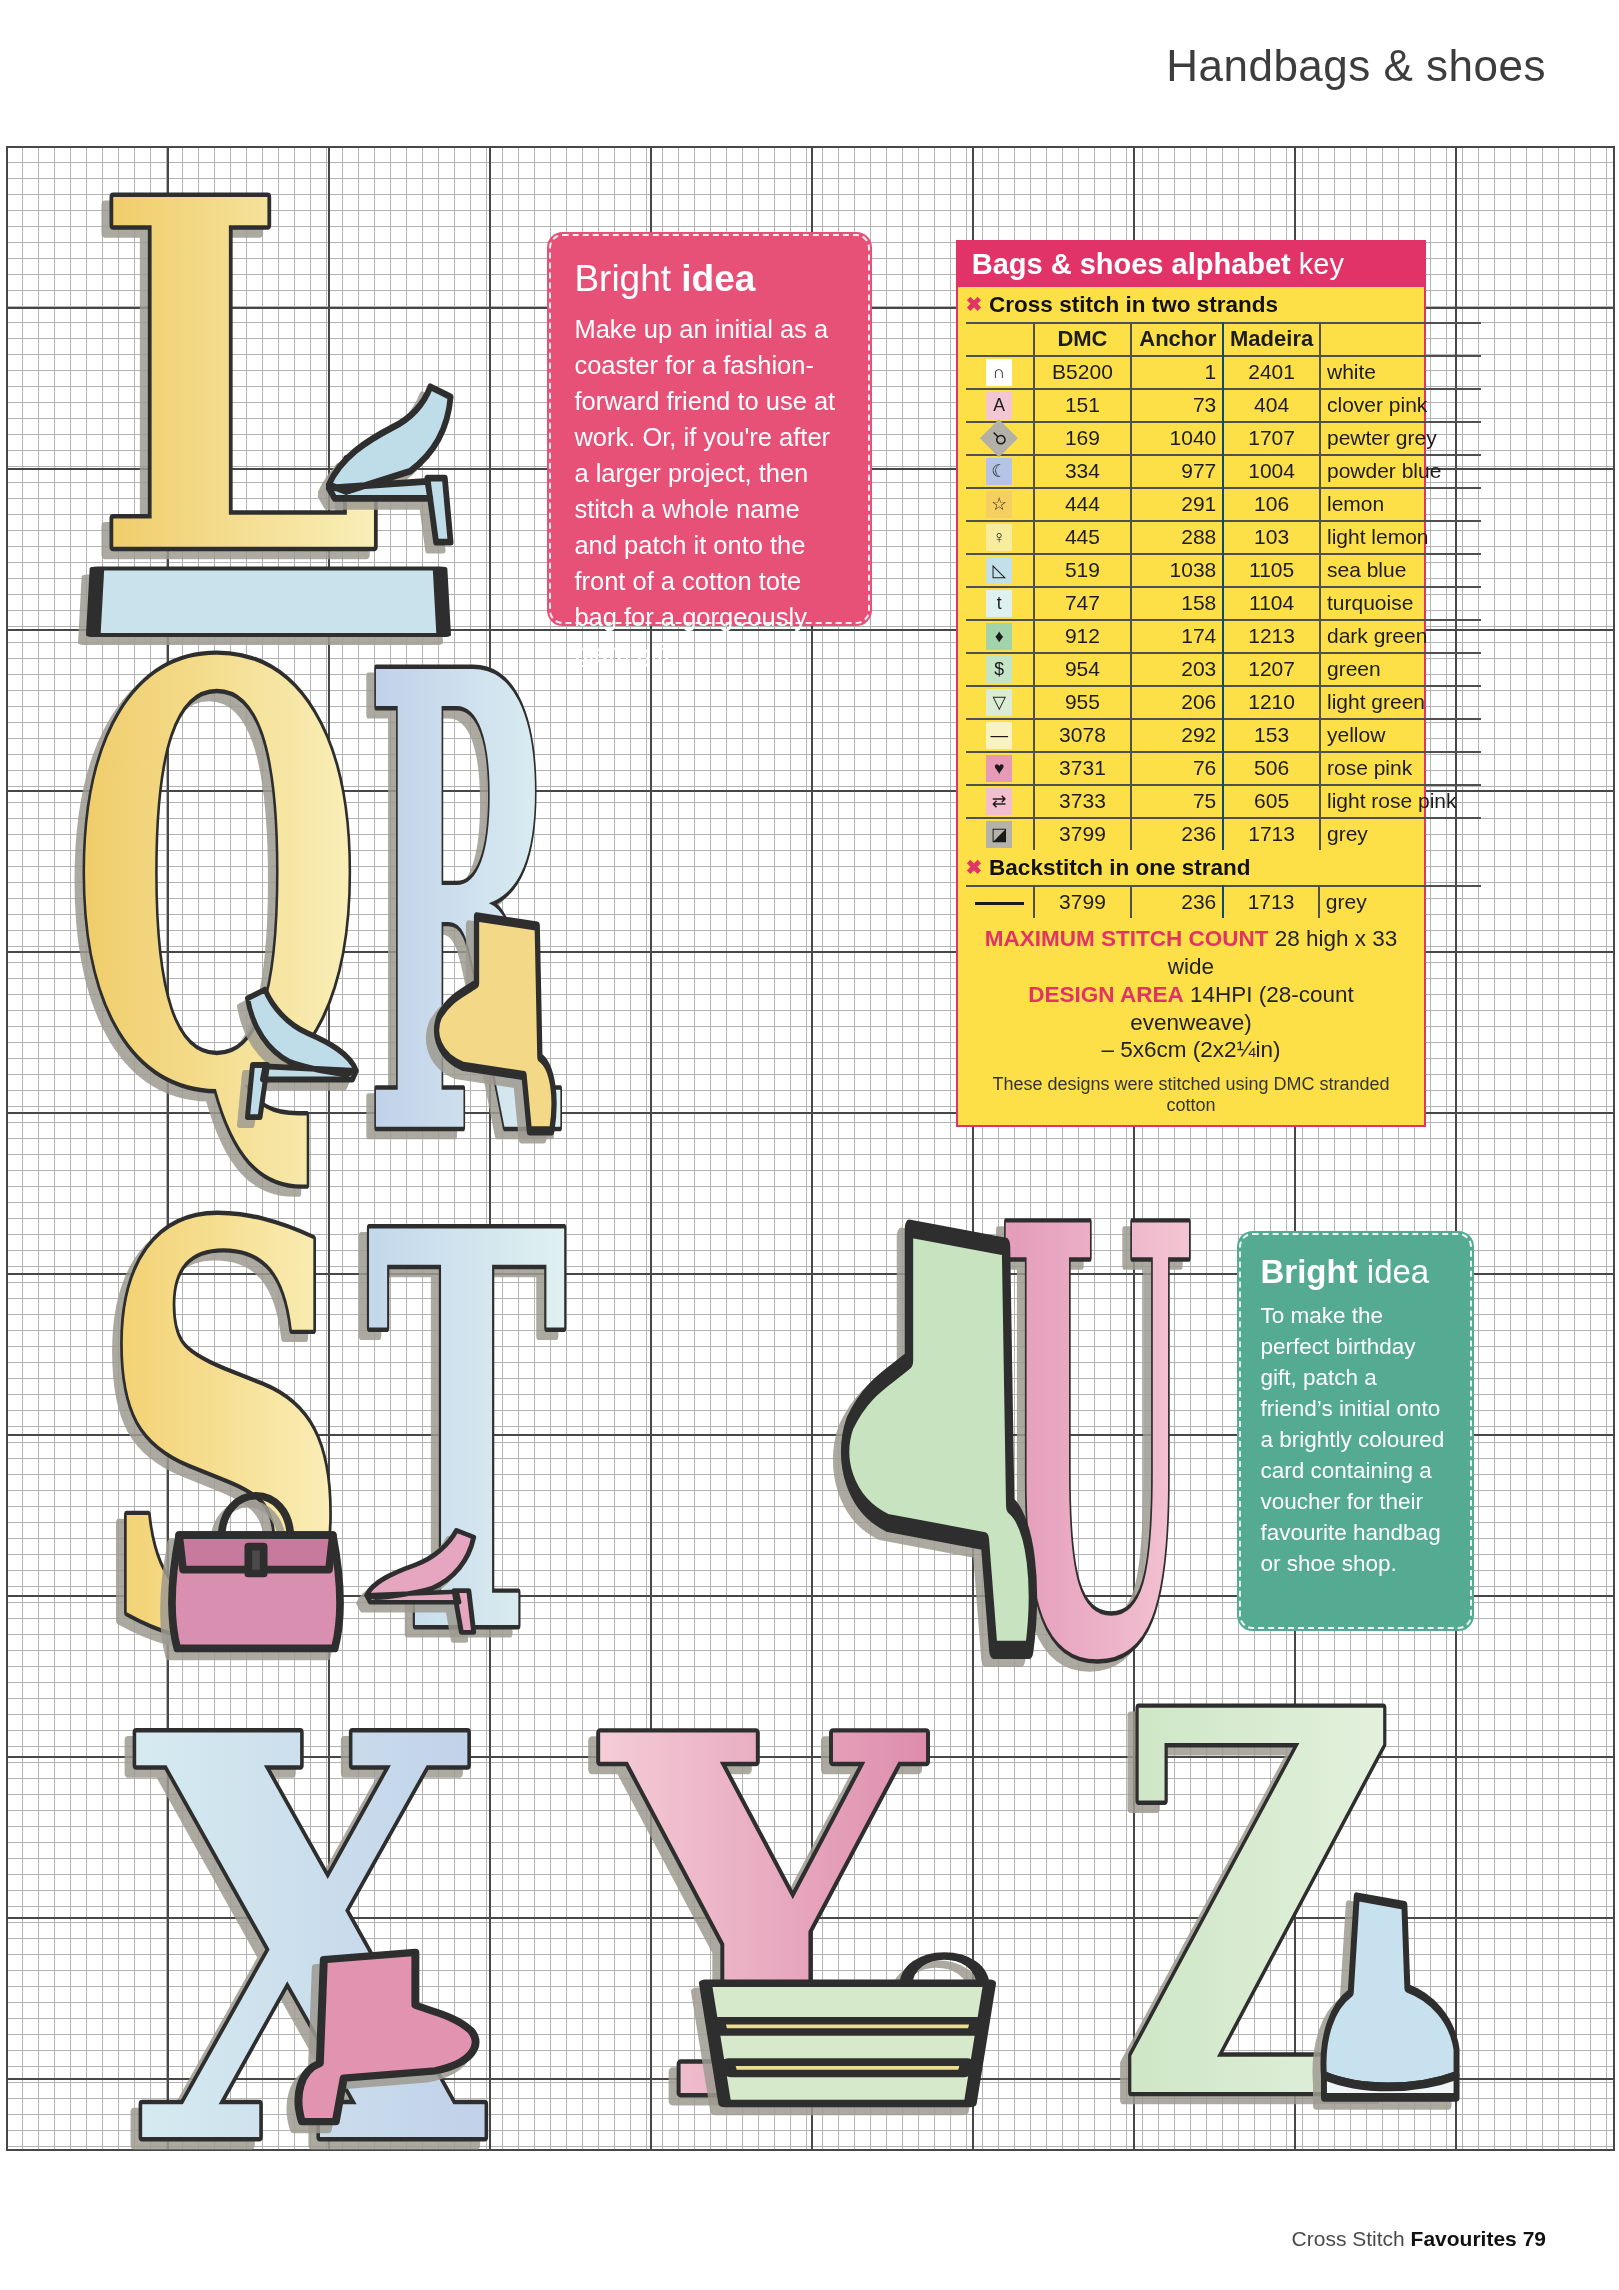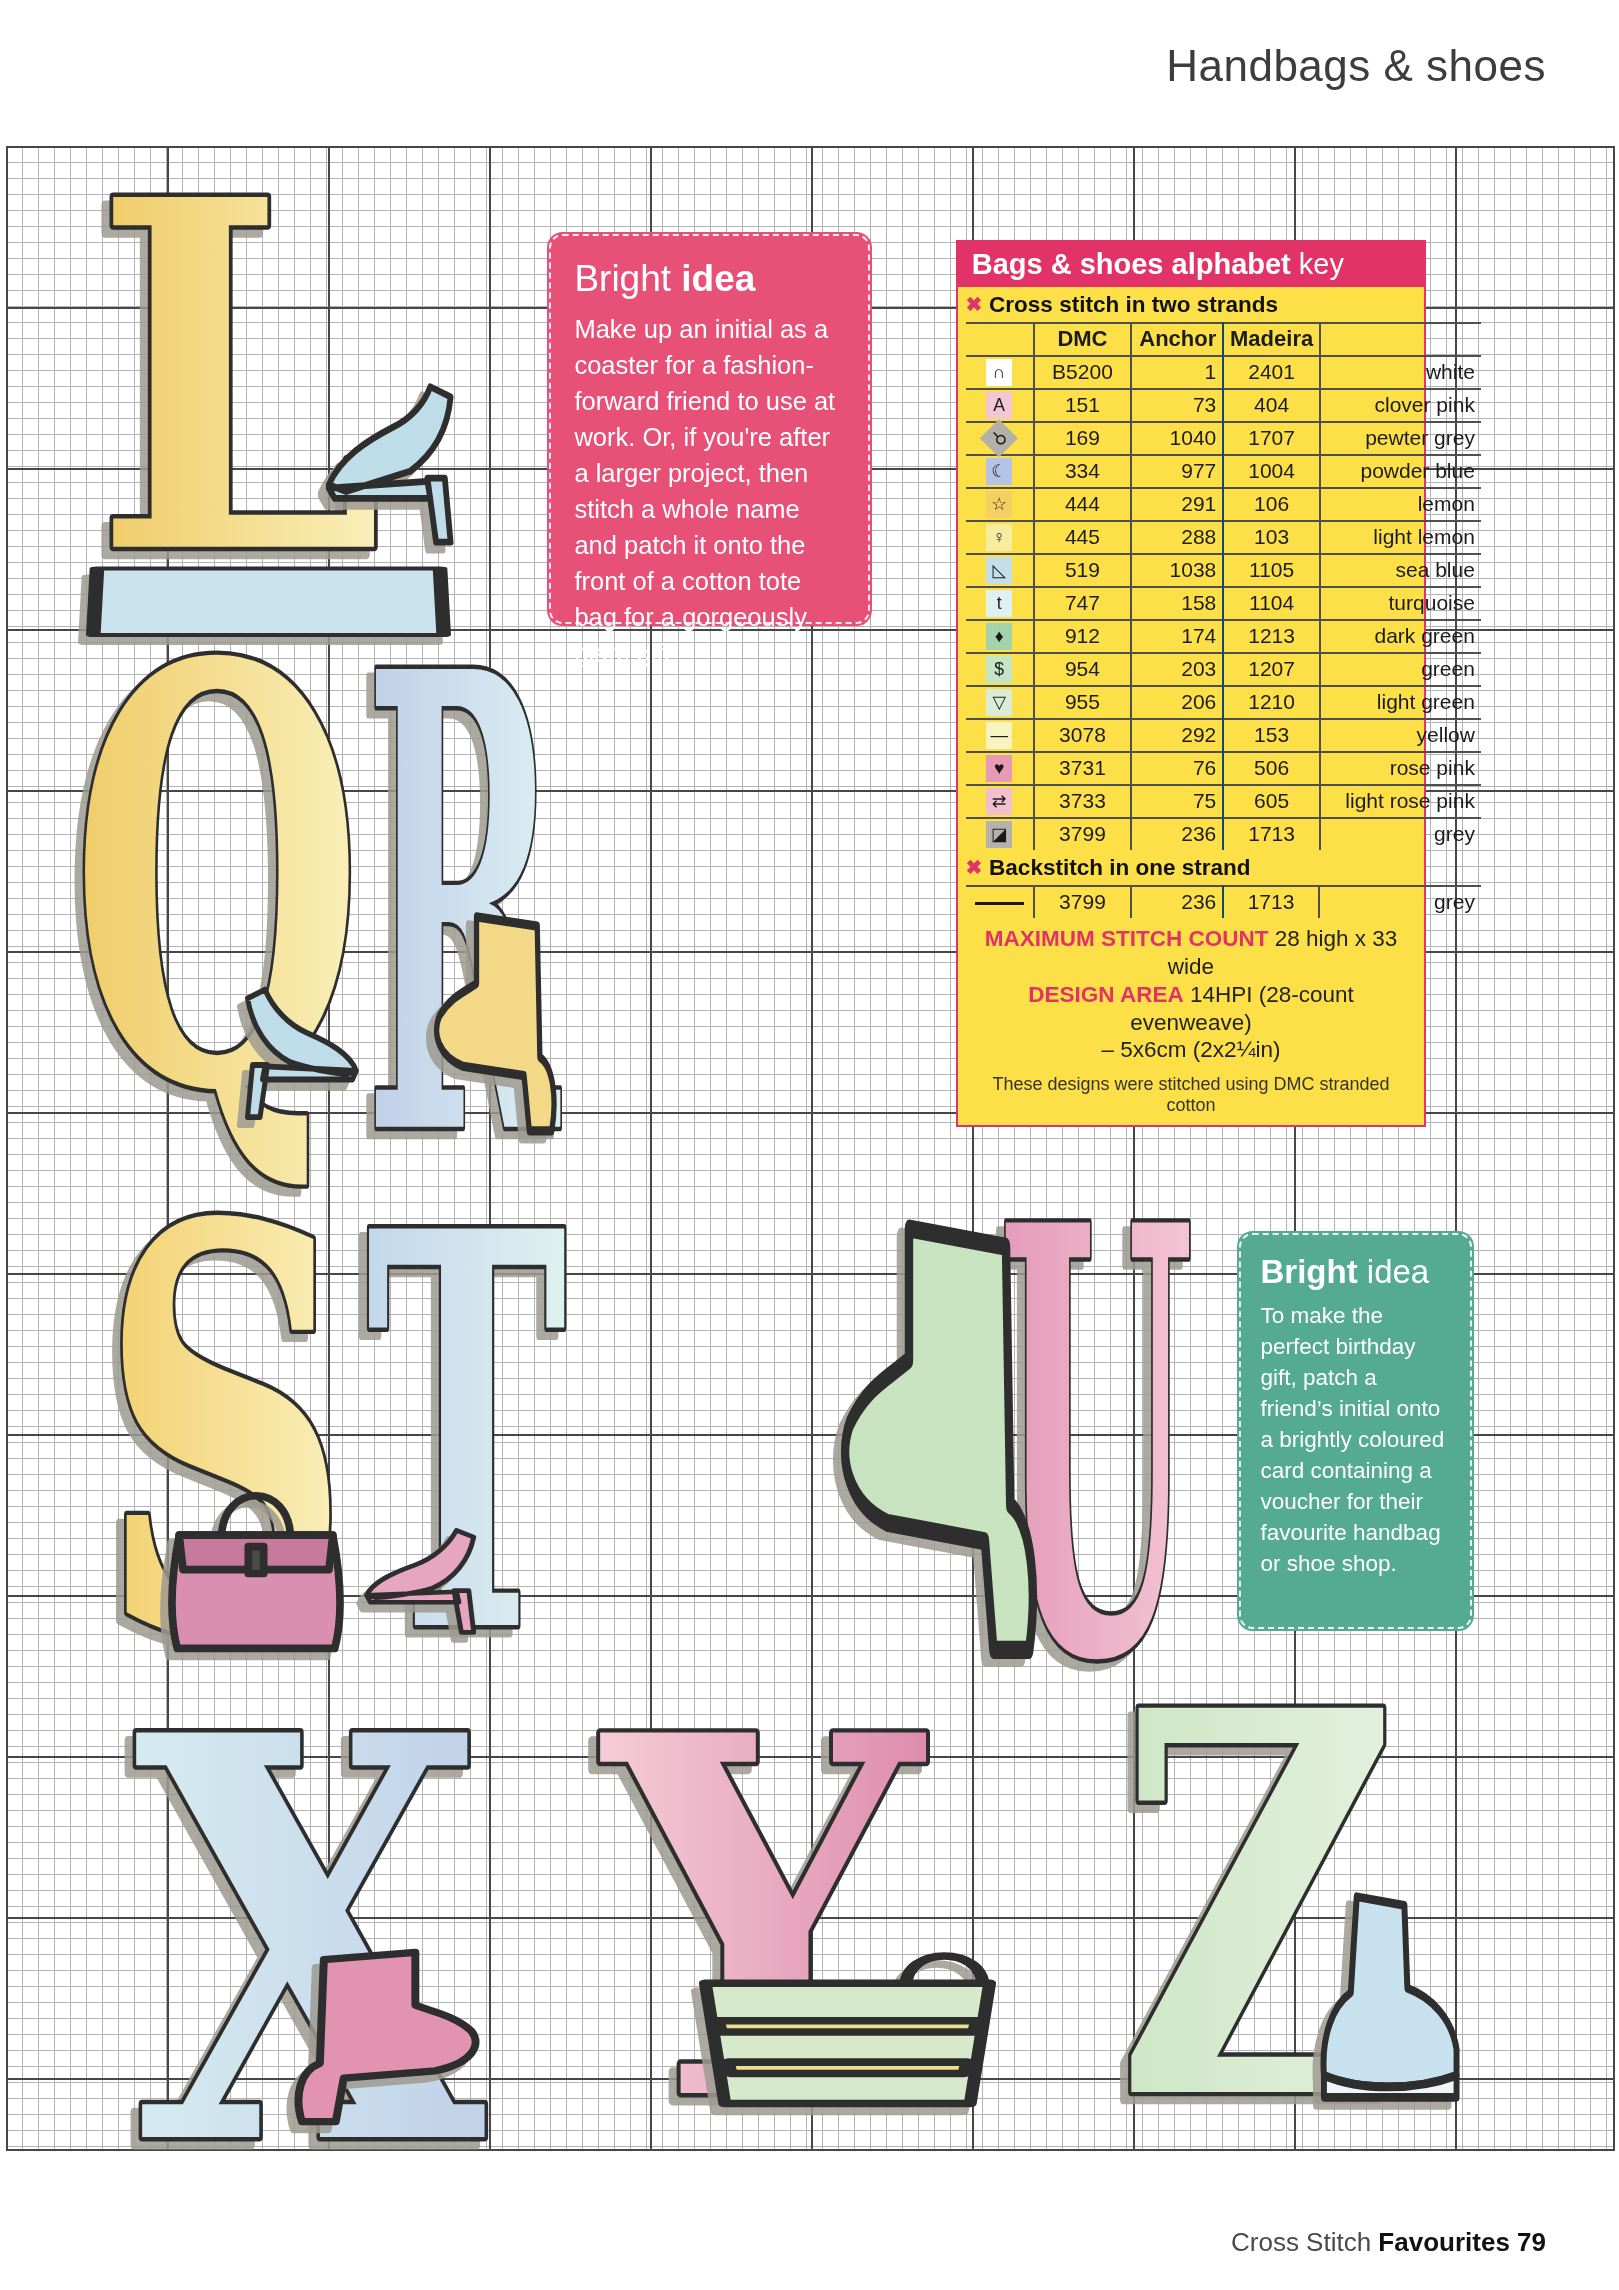--- a/index.html
+++ b/index.html
@@ -6,21 +6,21 @@
   body{
     width:1619px;height:2291px;position:relative;background:#ffffff;
     font-family:"Liberation Sans", sans-serif;overflow:hidden;
   }
   
   .page-header{
     position:absolute;top:41px;right:73px;font-size:44px;font-weight:300;
     color:#3d3d3d;letter-spacing:0.5px;
   }
   .page-footer{
-    position:absolute;top:2227px;right:73px;font-size:26px;color:#4a4a4a;margin-left:47px;
+    position:absolute;top:2227px;right:73px;font-size:21px;color:#4a4a4a;margin-left:47px;
   }
   .page-footer b{color:#111;font-weight:bold;}
   
   .grid{
     position:absolute;left:5.9px;top:146px;width:1607px;height:2003px;
     background-image:
       repeating-linear-gradient(to right,  #474747 0 2px, transparent 2px 161px),
       repeating-linear-gradient(to bottom, #474747 0 2px, transparent 2px 161px),
       repeating-linear-gradient(to right,  #b3b3b3 0 1px, transparent 1px 16px),
       repeating-linear-gradient(to bottom, #b3b3b3 0 1px, transparent 1px 16px);
@@ -63,21 +63,21 @@
   .cross-ic{color:#e23368;font-size:19.6px;font-weight:bold;}
   table.key-tbl{border-collapse:collapse;width:515px;margin:0 7.8px;}
   table.key-tbl td{
     border-top:2px solid #4f4f4f;font-size:21px;color:#1c1c1c;
     height:31px;padding:0 5.9px;white-space:nowrap;
   }
   td.c-sym{width:55px;text-align:center;border-right:2px solid #4f4f4f;}
   td.c-dmc{width:84px;text-align:center;border-right:2px solid #4f4f4f;}
   td.c-anc{width:78px;text-align:right;border-right:2px solid #0c4a6e;}
   td.c-mad{width:82px;text-align:center;border-right:2px solid #4f4f4f;}
-  td.c-name{text-align:right;padding-left:11.8px;}
+  td.c-name{text-align:left;padding-left:11.8px;}
   tr.hd td{font-weight:bold;font-size:22px;}
   .sym{
     display:inline-block;width:26.5px;height:26.5px;line-height:26.5px;font-size:17.6px;
     text-align:center;color:#1a1a1a;vertical-align:middle;
   }
   .rot135{transform:rotate(135deg);}
   .bs-line{display:inline-block;width:49px;height:2.9px;background:#1a1a1a;vertical-align:middle;}
   .key-notes{padding:7.8px 9.8px 5.9px 9.8px;text-align:center;}
   .kn-line{font-size:22.5px;color:#222;line-height:28px;}
   .kn-line .lbl{color:#e23368;font-weight:bold;}

